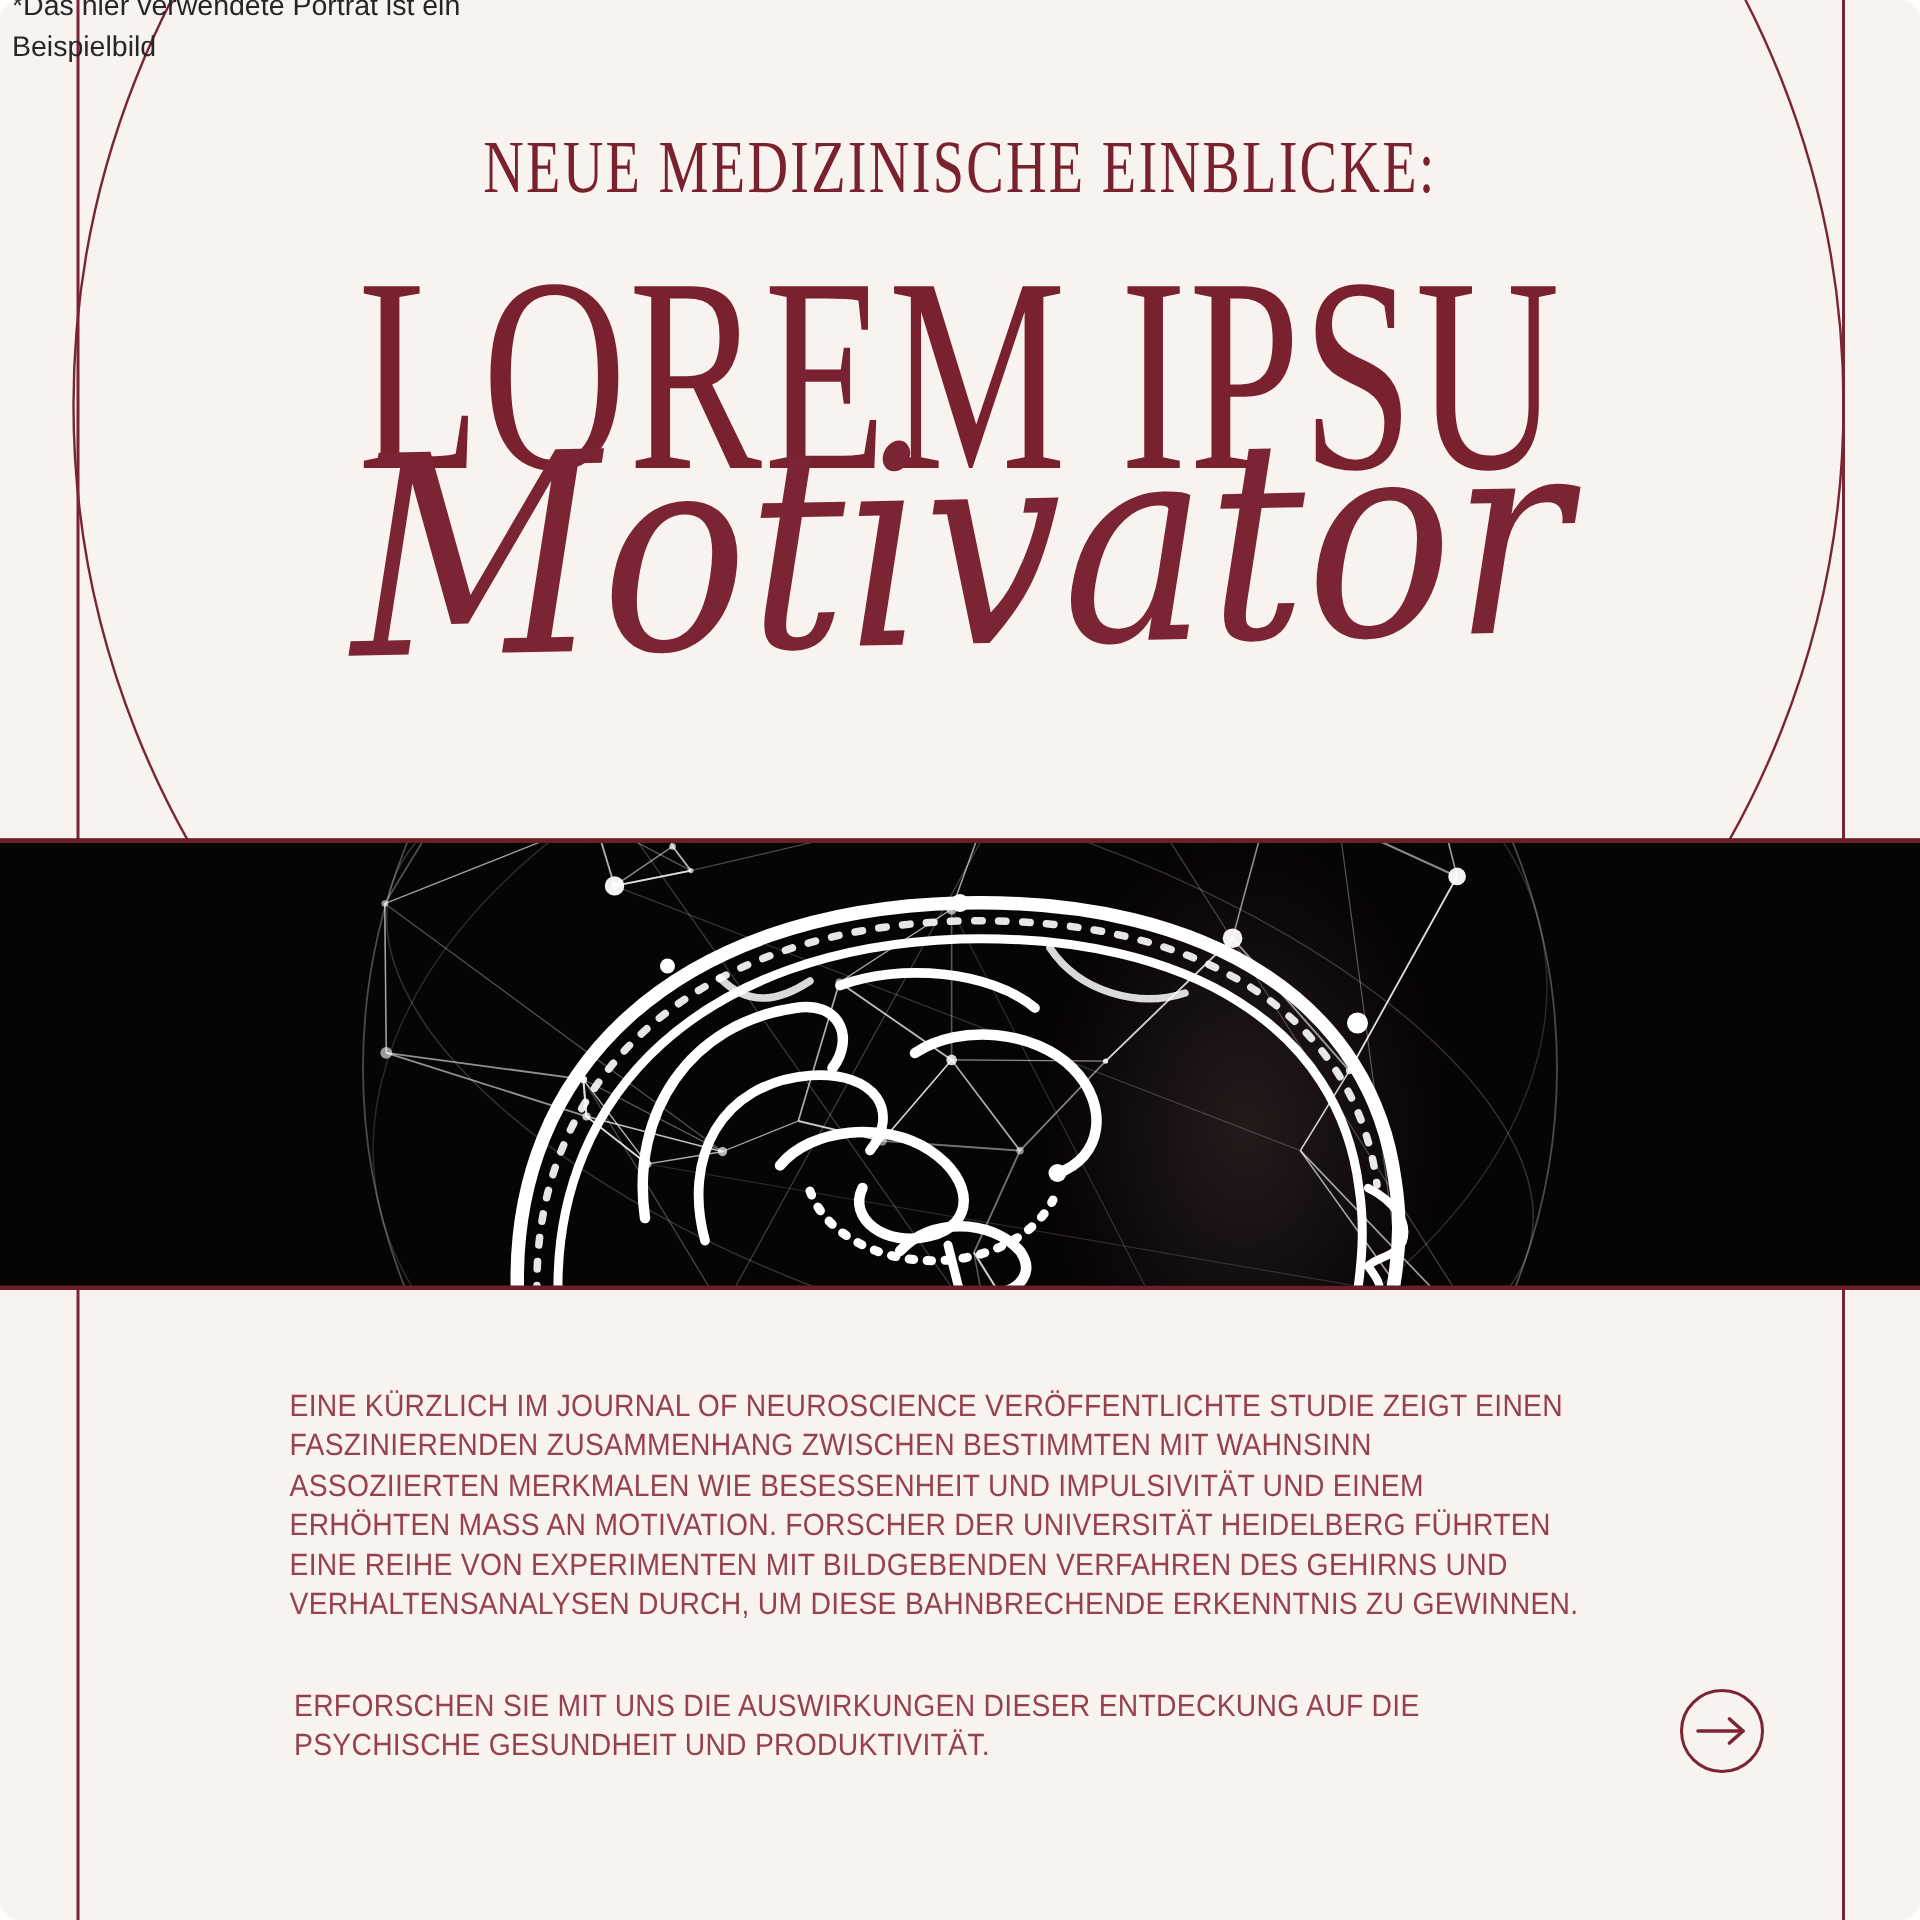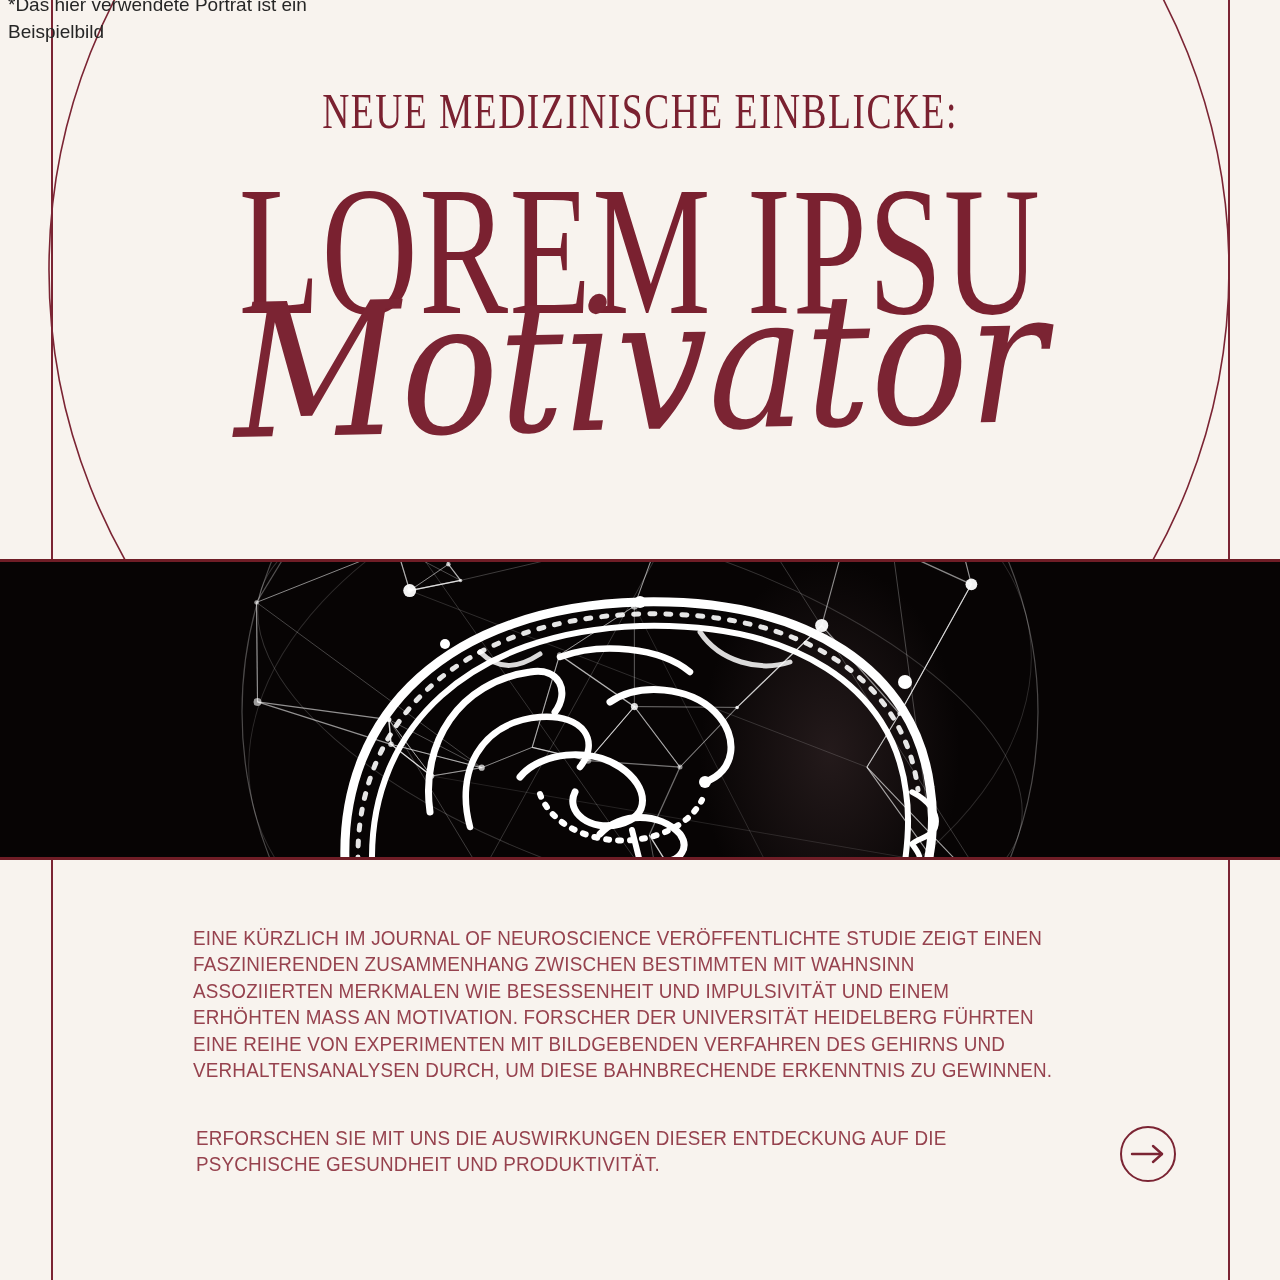--- a/index.html
+++ b/index.html
@@ -10,20 +10,21 @@
     --band-bg:#070404;
     --band-border:#6f1d26;
     --note:#262626;
   }
   *{margin:0;padding:0;box-sizing:border-box;}
   html,body{background:#fff;}
   .page{
     position:relative;width:1280px;height:1280px;overflow:hidden;
     background:var(--bg);
     font-family:"Liberation Serif", serif;
+    border-radius:13px;
   }
   
   .circle-ornament{position:absolute;left:0;top:0;z-index:1;}
   
   .vline{position:absolute;top:0;width:2px;height:1280px;background:var(--maroon);z-index:2;}
   .vline-left{left:51px;}
   .vline-right{left:1228px;}
   
   .note{
     position:absolute;left:8px;top:-9px;z-index:6;

